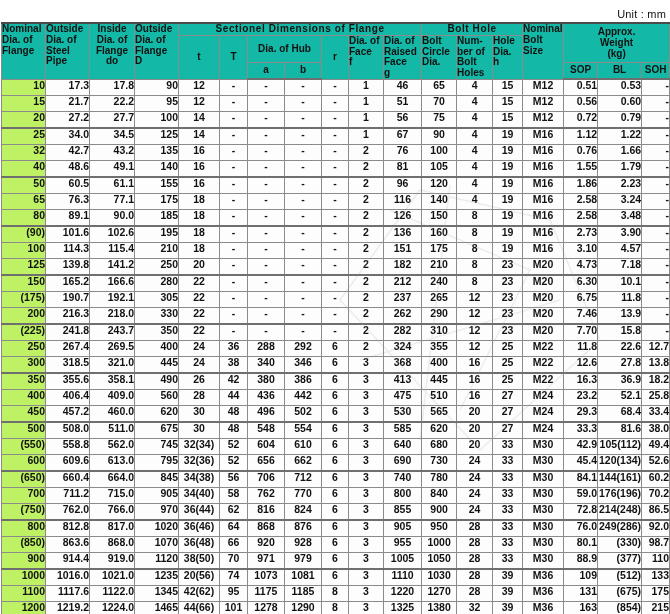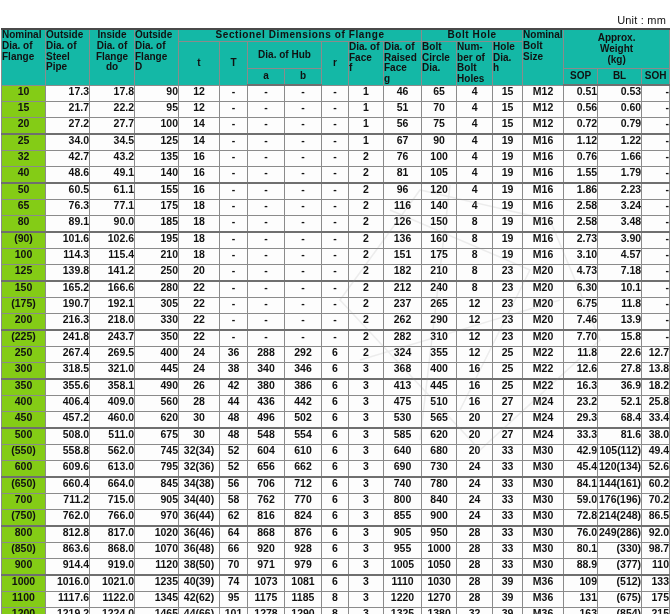--- a/index.html
+++ b/index.html
@@ -8,21 +8,21 @@
     background:#ffffff;
     font-family:"Liberation Sans","DejaVu Sans",sans-serif;
     color:#111111;
     -webkit-font-smoothing:antialiased;
     overflow:hidden;
   }
   #root{position:relative;width:670px;height:614px;}
 
   
   .unit-row{
-    height:28px;
+    height:22px;
     display:flex;
     align-items:flex-end;
     justify-content:flex-end;
     padding-right:4px;
     box-sizing:border-box;
   }
   .unit-label{font-size:11px;letter-spacing:0.2px;padding-bottom:2px;}
 
   
   table.flange{
@@ -55,22 +55,21 @@
   tbody td{
     background:#fdfdfd;
     text-align:right;
     padding:0 4px 0 1px;
     height:15px;
     font-size:10.5px;
     white-space:nowrap;
     overflow:hidden;
   }
   tbody td.nom{
-    background:#84cc16;
-    text-align:center;
+    background:#bef264;
     padding:0;
   }
   tbody td.ctr{text-align:center;padding:0 1px;}
   tbody tr.grp-end td{border-bottom:2px solid #6f6f6f;}
   tbody tr.grp-end td.nom{border-bottom:2px solid #6f6f6f;}
 
   
   table.flange{border-top:2px solid #4a4a4a;border-bottom:2px solid #4a4a4a;}
   thead tr:last-child th{border-bottom:2px solid #6f6f6f;}
 
@@ -772,21 +771,21 @@
           <td class="ctr">M30</td>
           <td>88.9</td>
           <td>(377)</td>
           <td>110</td>
         </tr>
         <tr>
           <td class="nom">1000</td>
           <td>1016.0</td>
           <td>1021.0</td>
           <td>1235</td>
-          <td class="ctr">40(39)</td>
+          <td class="ctr">20(56)</td>
           <td class="ctr">74</td>
           <td class="ctr">1073</td>
           <td class="ctr">1081</td>
           <td class="ctr">6</td>
           <td class="ctr">3</td>
           <td class="ctr">1110</td>
           <td class="ctr">1030</td>
           <td class="ctr">28</td>
           <td class="ctr">39</td>
           <td class="ctr">M36</td>

